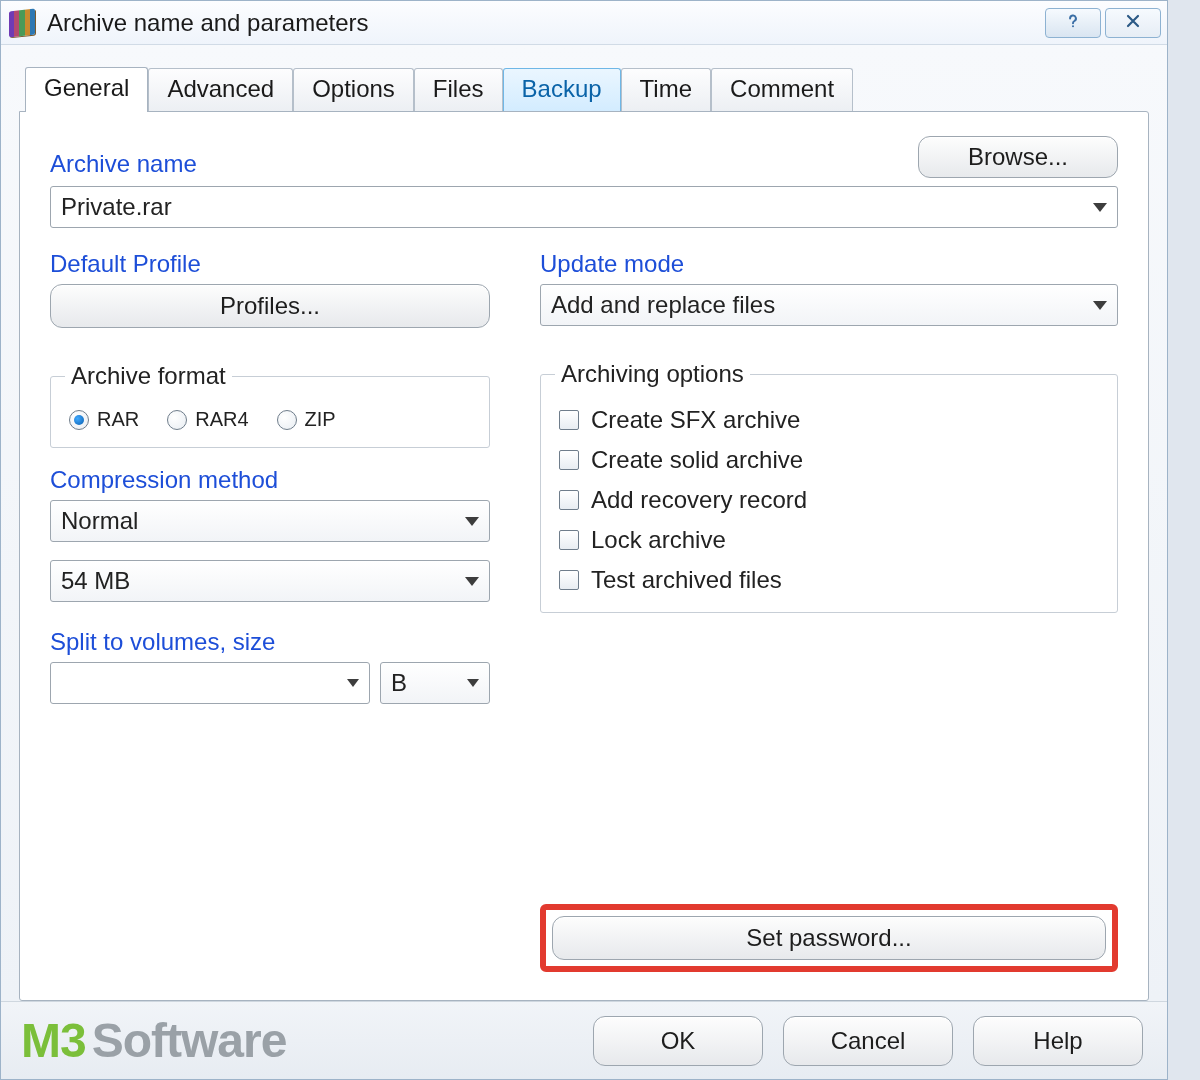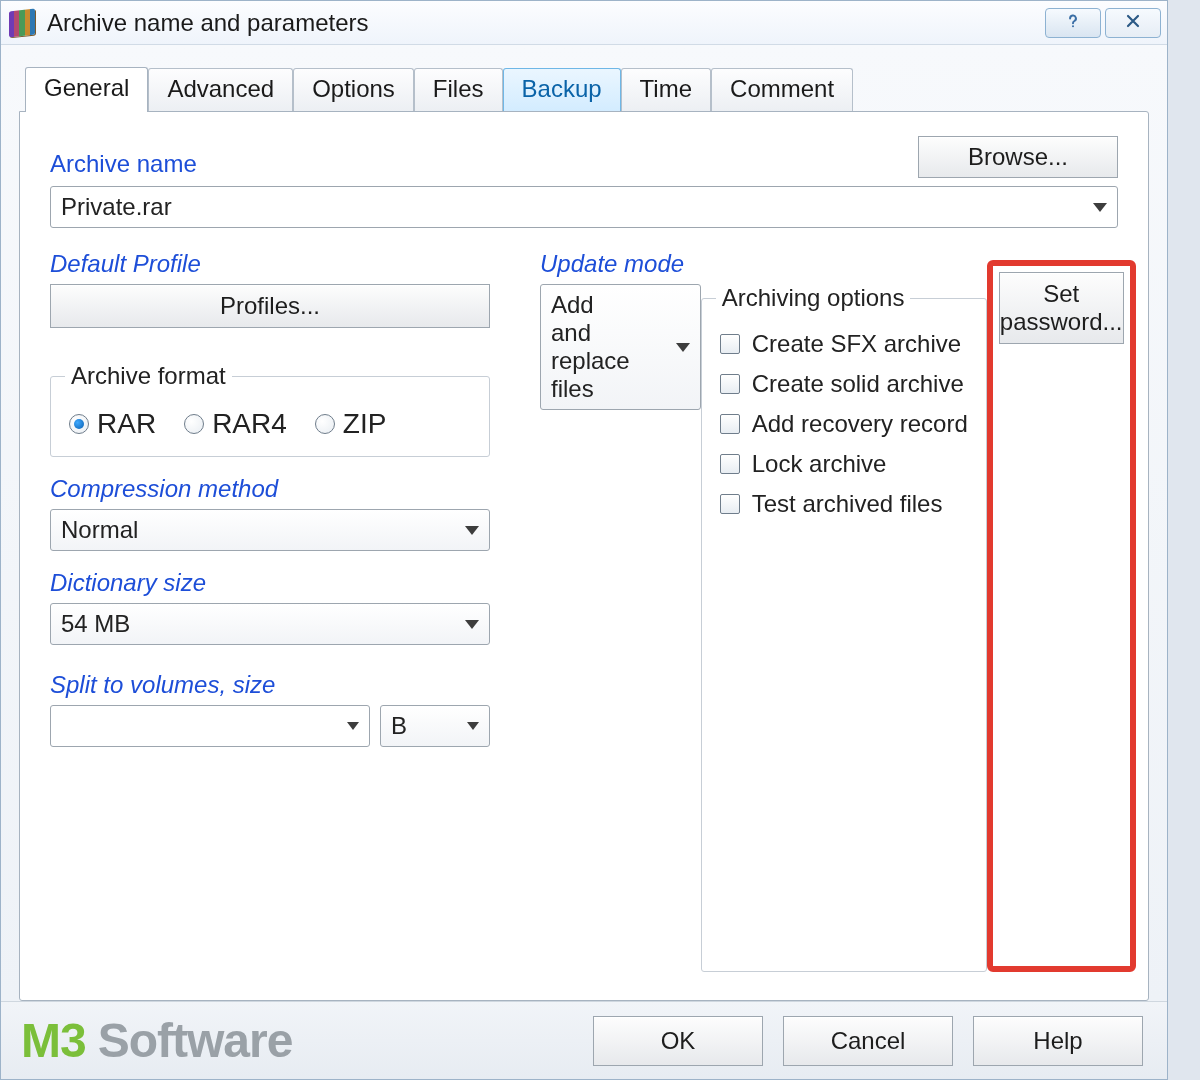--- a/index.html
+++ b/index.html
@@ -104,21 +104,21 @@
     min-height: 0;
   }
   .label { color:#1d4ed8; font-size:24px; }
 
   .archive-name-row {
     display:flex; align-items:flex-end; justify-content:space-between;
   }
   .btn {
     background: linear-gradient(#fdfdfd, #e7e9ec);
     border:1px solid #9da6af;
-    border-radius:0;
+    border-radius:12px;
     font-size:24px;
     color:#1d1d1d;
     padding: 6px 18px;
     text-align:center;
     cursor: default;
     box-shadow: inset 0 1px 0 #ffffff;
   }
   .btn.wide { width:100%; padding:7px 0; }
 
   .combo, .dropdown {
@@ -142,34 +142,34 @@
   .caret.small {
     border-left:6px solid transparent;
     border-right:6px solid transparent;
     border-top:8px solid #3d3d3d;
   }
 
   .cols {
     display:flex; gap:50px; margin-top:22px; flex:1; min-height:0;
   }
   .col-left { flex:0 0 440px; display:flex; flex-direction:column; }
-  .col-right{ flex:1; display:flex; flex-direction:row; }
+  .col-right{ flex:1; display:flex; flex-direction:column; }
 
   fieldset.group {
     border:1px solid #c7ced6;
     border-radius:3px;
     padding: 10px 14px 14px 14px;
     margin:0;
   }
   fieldset.group legend {
     font-size:24px; color:#222; padding:0 6px;
   }
   .radios { display:flex; gap:28px; padding:8px 4px 2px 4px; }
   .radio {
-    display:flex; align-items:center; gap:8px; font-size:28px; color:#222;
+    display:flex; align-items:center; gap:8px; font-size:20px; color:#222;
   }
   .radio .dot {
     width:20px;height:20px;border-radius:50%;
     border:1px solid #6f7d8b;
     background: radial-gradient(circle at 35% 35%, #ffffff, #e8edf2);
     display:flex;align-items:center;justify-content:center;
   }
   .radio.checked .dot::after{
     content:""; width:10px;height:10px;border-radius:50%;
     background: radial-gradient(circle at 35% 35%, #3fa9ff, #0a5fb0);
@@ -178,21 +178,21 @@
   .checks { display:flex; flex-direction:column; gap:12px; padding:8px 4px 4px 4px; }
   .check { display:flex; align-items:center; gap:12px; font-size:24px; color:#222; }
   .check .box {
     width:20px;height:20px;
     border:1px solid #6f7d8b;
     background:linear-gradient(#ffffff,#e8edf2);
     border-radius:2px;
   }
 
   .field-block { margin-top:18px; }
-  .field-block .label { display:block; margin-bottom:6px;font-style:italic; }
+  .field-block .label { display:block; margin-bottom:6px; }
 
   .split-row { display:flex; gap:10px; align-items:stretch; }
   .split-row .combo:first-child { flex:1; }
   .split-row .combo.unit { width:110px; justify-content:space-between; }
 
   .setpw-wrap {
     margin-top:10px;
     border:6px solid #e23a2f;
     border-radius:6px;
     padding:6px;
@@ -201,21 +201,21 @@
   .footer {
     height: 78px;
     background: linear-gradient(#f1f4f8, #e7ecf2);
     border-top:1px solid #cfd7df;
     display:flex; align-items:center;
     padding: 0 24px 0 20px;
   }
   .watermark {
     font-size:48px; font-weight:700; letter-spacing:-1px;
     color:#9aa1a7;
-    display:flex; align-items:baseline; gap:12px;
+    display:flex; align-items:baseline; gap:6px;
   }
   .watermark .m3 { color:#7bbf3a; font-weight:800; }
   .footer .spacer { flex:1; }
   .footer .btn { width:170px; margin-left:20px; padding:10px 0; }
 
   .archive-name-field { margin-top:8px; }
 </style>
 </head>
 <body>
 
@@ -299,21 +299,20 @@
 
           <div class="field-block">
             <span class="label">Compression method</span>
             <div class="dropdown">
               <span>Normal</span>
               <span class="caret"></span>
             </div>
           </div>
 
           <div class="field-block">
-            <span class="label">Dictionary size</span>
             <div class="dropdown">
               <span>54 MB</span>
               <span class="caret"></span>
             </div>
           </div>
 
           <div class="field-block" style="margin-top:26px">
             <span class="label">Split to volumes, size</span>
             <div class="split-row" style="margin-top:6px">
               <div class="combo plain">

